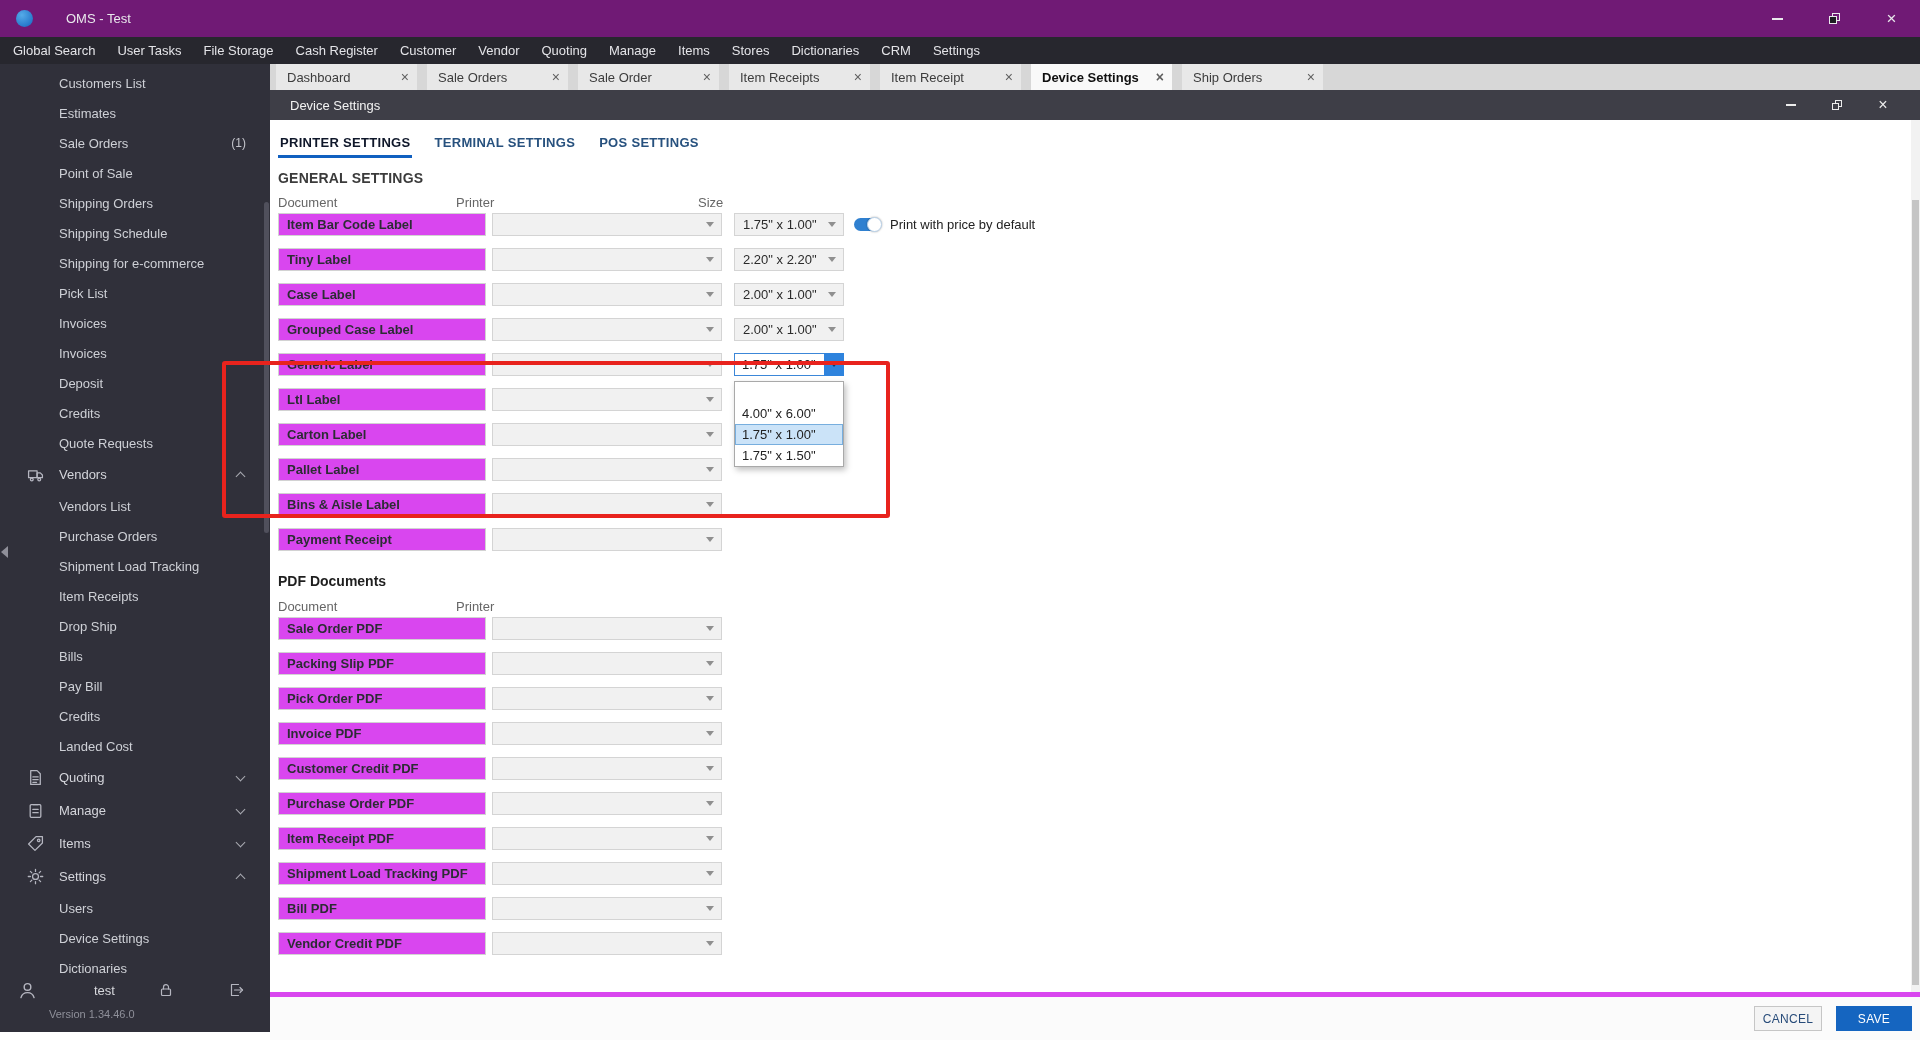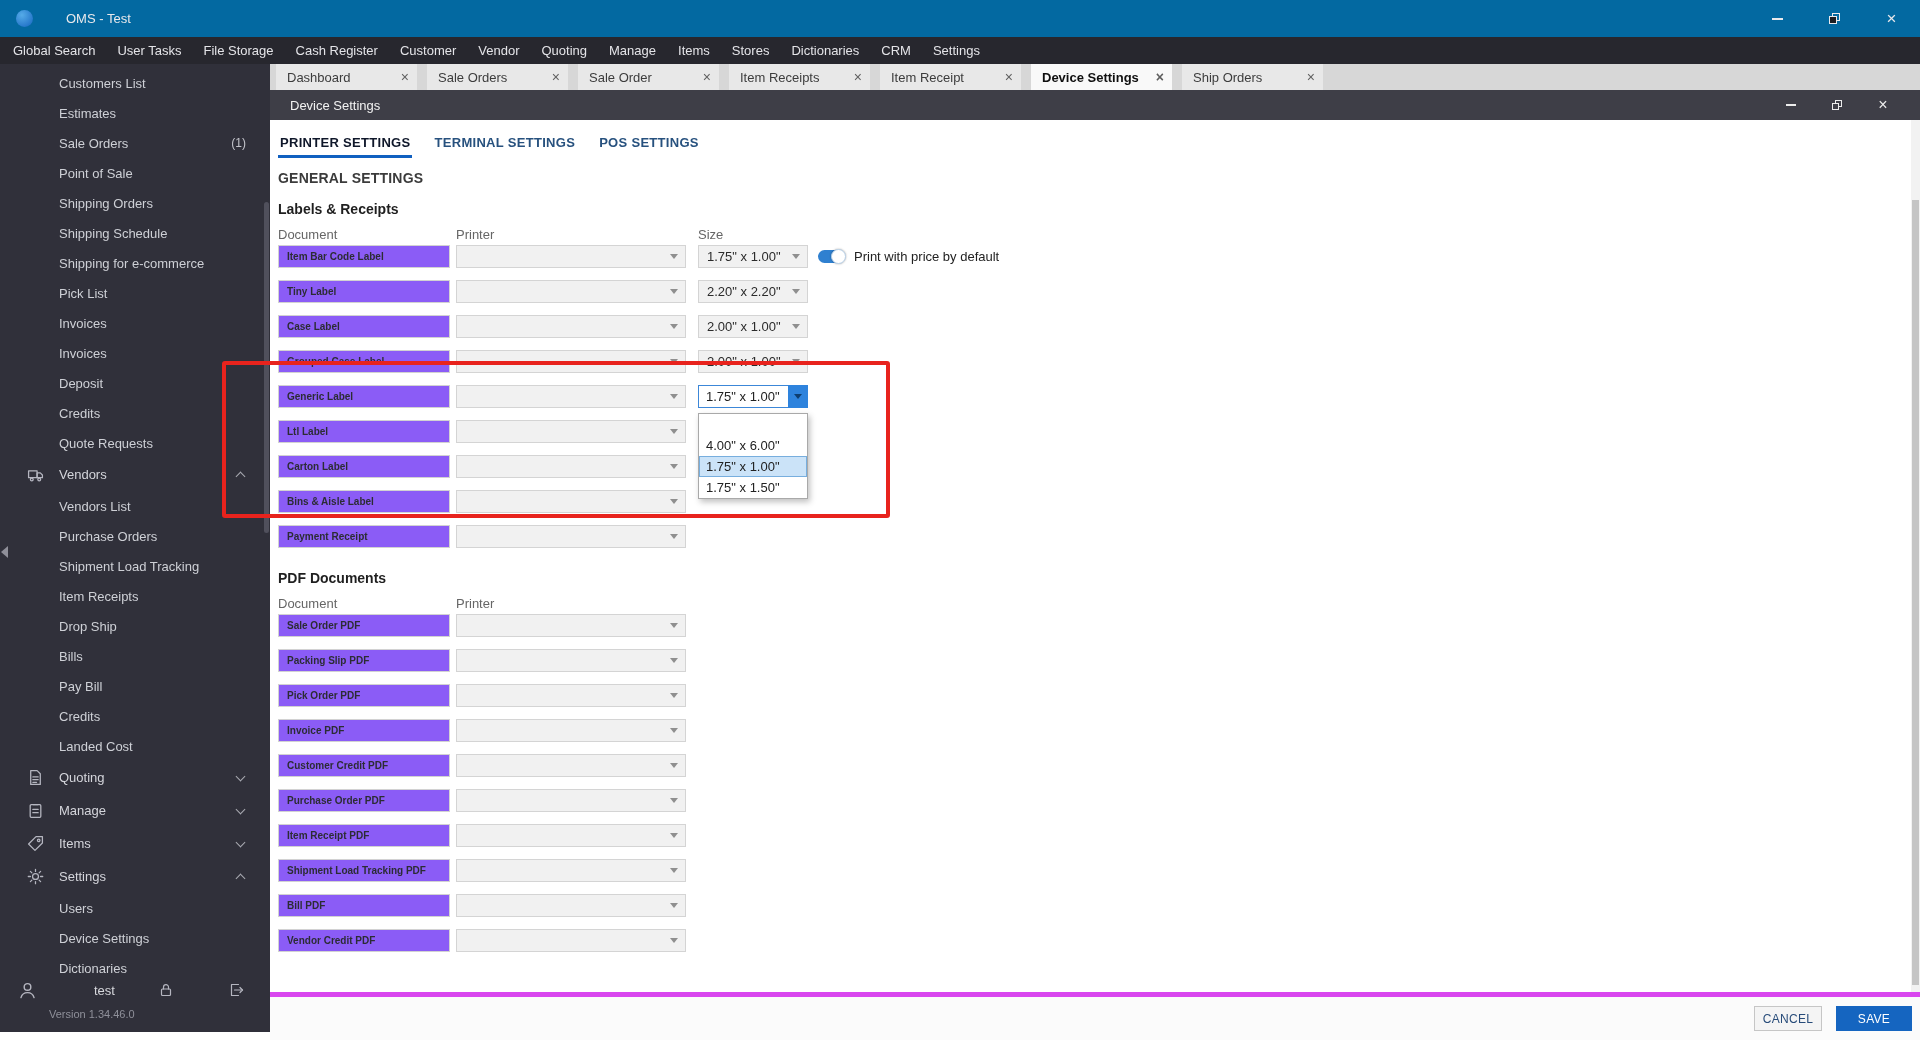--- a/index.html
+++ b/index.html
@@ -1,20 +1,20 @@
 <!DOCTYPE html>
 <html><head>
 <meta charset="utf-8">
 <style>
   * { box-sizing: border-box; margin: 0; padding: 0; }
   html, body { width: 1920px; height: 1040px; overflow: hidden; }
   body { font-family: "Liberation Sans", "DejaVu Sans", sans-serif; background: #fff; position: relative; }
 
   
-  .titlebar { position: absolute; left: 0; top: 0; width: 100%; height: 37px; background: #0369a1; display: flex; align-items: center; z-index: 10; }
+  .titlebar { position: absolute; left: 0; top: 0; width: 100%; height: 37px; background: #701a75; display: flex; align-items: center; z-index: 10; }
   .app-logo { width: 17px; height: 17px; border-radius: 50%; background: radial-gradient(circle at 35% 30%, #55abe8, #1565c0); margin-left: 16px; }
   .titlebar .wtitle { color: #e9e9ec; font-size: 13px; margin-left: 33px; }
   .win-controls { margin-left: auto; display: flex; height: 100%; }
   .win-btn { width: 57px; display: flex; align-items: center; justify-content: center; color: #e9e9ec; }
   .g-min { width: 11px; height: 2px; background: #e9e9ec; }
   .g-restore { position: relative; width: 11px; height: 11px; }
   .g-restore .r1 { position: absolute; right: 0; top: 0; width: 8px; height: 8px; border: 1px solid #e9e9ec; }
   .g-restore .r2 { position: absolute; left: 0; bottom: 0; width: 8px; height: 8px; border: 1px solid #e9e9ec; background: #1d1d22; }
   .g-close { font-size: 17px; line-height: 1; color: #e9e9ec; }
 
@@ -68,21 +68,21 @@
 
   .content-body { position: absolute; top: 68px; left: 0; right: 0; bottom: 48px; padding-left: 8px; overflow: hidden; }
   .section-title { margin-top: 12px; font-size: 14px; font-weight: bold; color: #3b3b3b; letter-spacing: .2px; line-height: 16px; }
   .group-heading { margin-top: 15px; font-size: 14px; font-weight: bold; color: #1f1f1f; line-height: 17px; }
   .group-heading.pdf { margin-top: 10px; }
   .col-headers { display: flex; margin-top: 9px; font-size: 13px; color: #666; line-height: 15px; }
   .col-doc { width: 178px; }
   .col-printer { width: 242px; }
   .rows { margin-top: 3px; }
   .frow { display: flex; align-items: flex-start; height: 35px; }
-  .doc-field { width: 172px; height: 23px; border: 1px solid #d2d2d2; background: #8b5cf6; font-size: 10px; font-weight: 600; color: #2c2c34; line-height: 21px; padding-left: 8px; white-space: nowrap; overflow: hidden; }
+  .doc-field { width: 208px; height: 23px; border: 1px solid #d2d2d2; background: #d946ef; font-size: 13px; font-weight: 600; color: #2c2c34; line-height: 21px; padding-left: 8px; white-space: nowrap; overflow: hidden; }
   .sel { position: relative; height: 23px; border: 1px solid #d4d4d4; background: #f1f1f1; display: flex; align-items: center; padding-left: 8px; font-size: 13px; color: #2b2b2b; }
   .sel.printer { width: 230px; margin-left: 6px; }
   .sel.size { width: 110px; margin-left: 12px; }
   .arr { margin-left: auto; margin-right: 7px; width: 0; height: 0; border-left: 4px solid transparent; border-right: 4px solid transparent; border-top: 5px solid #8f8f8f; }
 
   .toggle-wrap { display: flex; align-items: center; margin-left: 10px; height: 23px; }
   .toggle { width: 27px; height: 13px; border-radius: 7px; background: #2f80d0; position: relative; flex: none; }
   .toggle .knob { position: absolute; right: -1px; top: -1px; width: 15px; height: 15px; border-radius: 50%; background: #fff; border: 1px solid #b9d2ea; box-shadow: 0 0 2px rgba(0,0,0,.35); }
   .toggle-label { margin-left: 9px; font-size: 13px; color: #222; white-space: nowrap; }
 
@@ -353,21 +353,20 @@
 
   <div class="panel-tabs" id="panel-tabs">
       <div class="ptab active">PRINTER SETTINGS</div>
       <div class="ptab">TERMINAL SETTINGS</div>
       <div class="ptab">POS SETTINGS</div>
     </div>
 
   <div class="content-body">
     <div class="section-title">GENERAL SETTINGS</div>
 
-    <div class="group-heading">Labels &amp; Receipts</div>
     <div class="col-headers">
       <span class="col-doc">Document</span>
       <span class="col-printer">Printer</span>
       <span>Size</span>
     </div>
     <div class="rows" id="lr-rows">
         <div class="frow">
           <div class="doc-field">Item Bar Code Label</div>
           <div class="sel printer">
             <span></span>
@@ -444,20 +443,27 @@
           </div>
         </div>
         <div class="frow">
           <div class="doc-field">Carton Label</div>
           <div class="sel printer">
             <span></span>
             <span class="arr"></span>
           </div>
         </div>
         <div class="frow">
+          <div class="doc-field">Pallet Label</div>
+          <div class="sel printer">
+            <span></span>
+            <span class="arr"></span>
+          </div>
+        </div>
+        <div class="frow">
           <div class="doc-field">Bins &amp; Aisle Label</div>
           <div class="sel printer">
             <span></span>
             <span class="arr"></span>
           </div>
         </div>
         <div class="frow">
           <div class="doc-field">Payment Receipt</div>
           <div class="sel printer">
             <span></span>

